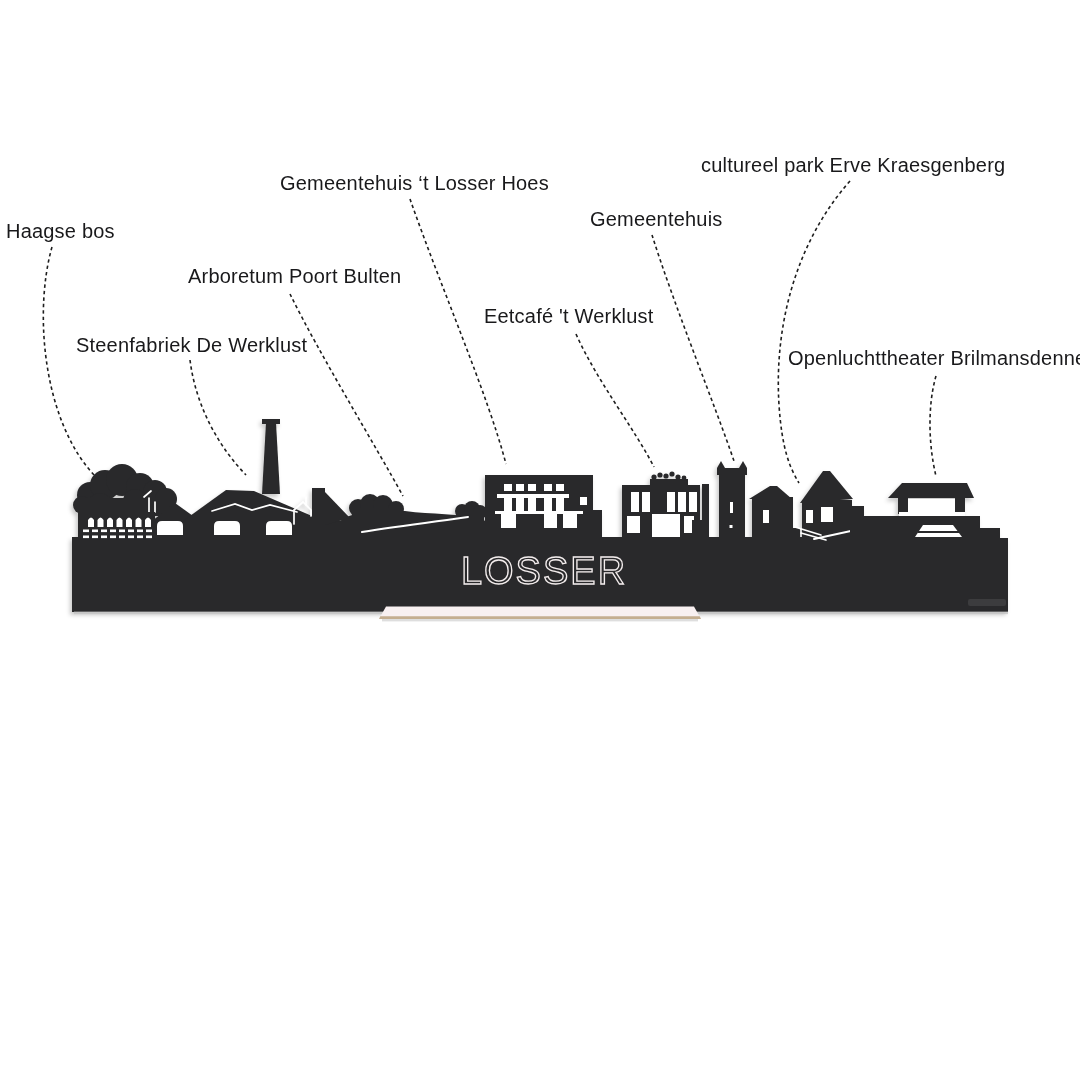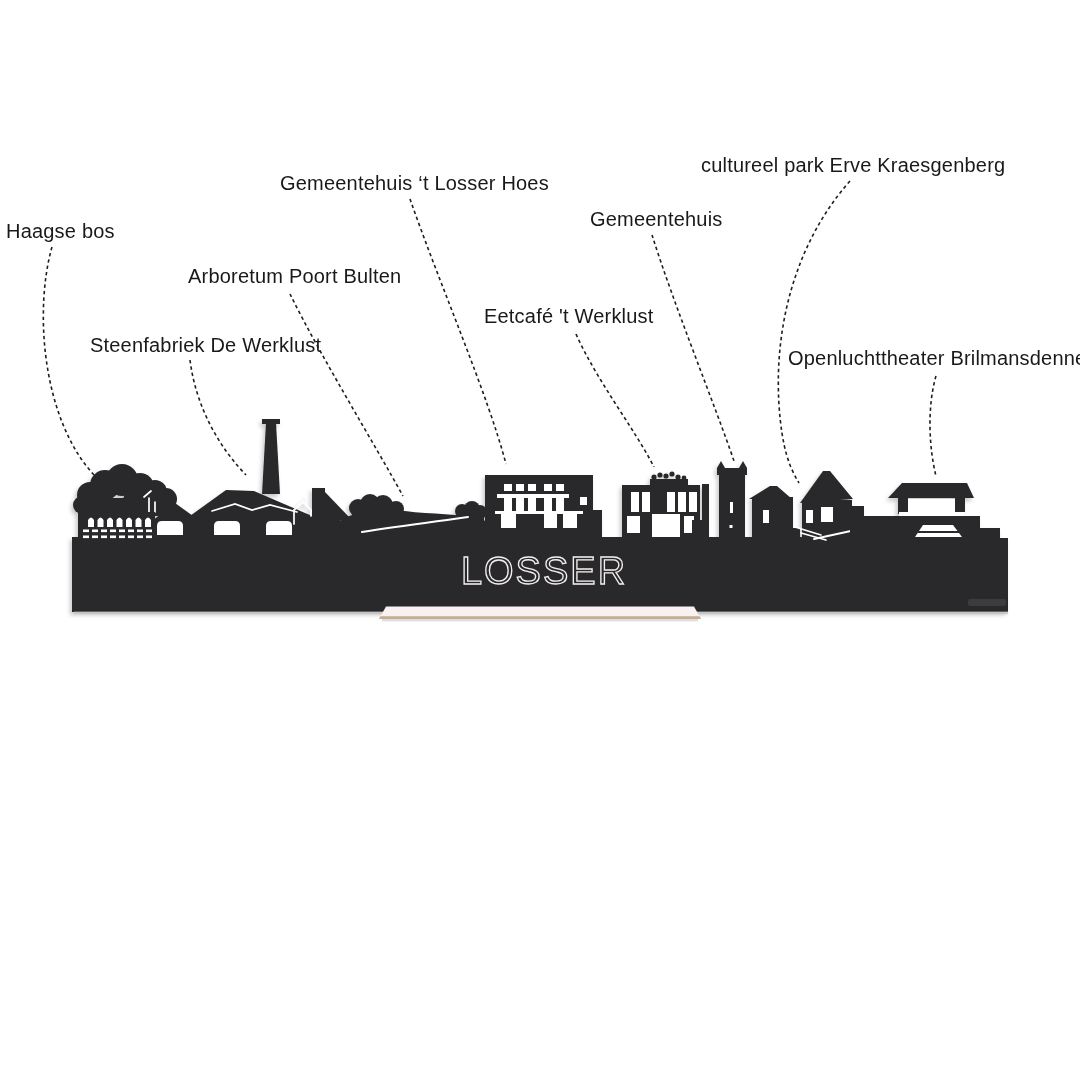--- a/index.html
+++ b/index.html
@@ -26,21 +26,21 @@
 <body>
 
 <div class="canvas">
 
   <div class="callout" style="left:6px;top:220px;">Haagse bos</div>
   <div class="callout" style="left:701px;top:154px;">cultureel park Erve Kraesgenberg</div>
   <div class="callout" style="left:280px;top:172px;">Gemeentehuis ‘t Losser Hoes</div>
   <div class="callout" style="left:590px;top:208px;">Gemeentehuis</div>
   <div class="callout" style="left:188px;top:265px;">Arboretum Poort Bulten</div>
   <div class="callout" style="left:484px;top:305px;">Eetcafé 't Werklust</div>
-  <div class="callout" style="left:90px;top:334px;">Steenfabriek De Werklust</div>
+  <div class="callout" style="left:76px;top:334px;">Steenfabriek De Werklust</div>
   <div class="callout" style="left:788px;top:347px;">Openluchttheater Brilmansdennen</div>
 
   <svg class="scene" width="1080" height="1080" viewBox="0 0 1080 1080">
 
     <g>
       <path class="connector" d="M52,247 C34,310 42,420 95,476"></path>
       <path class="connector" d="M190,360 C196,408 220,448 246,475"></path>
       <path class="connector" d="M290,294 C320,355 375,445 403,496"></path>
       <path class="connector" d="M410,199 C440,285 488,395 506,464"></path>
       <path class="connector" d="M576,334 C597,381 634,428 654,467"></path>

